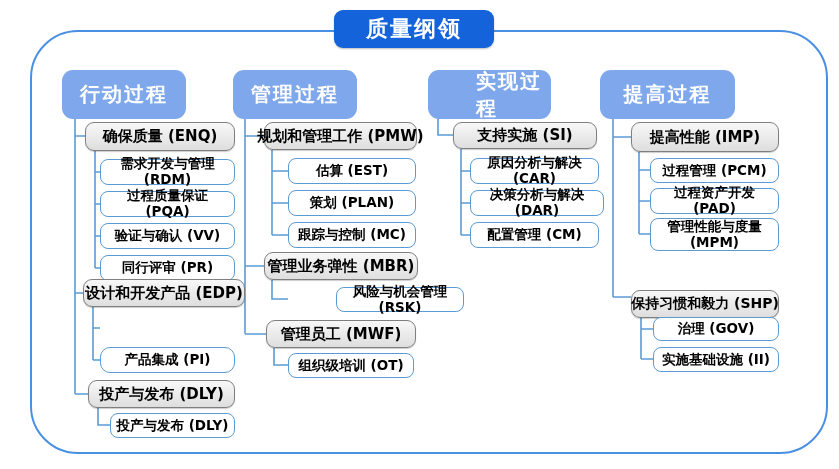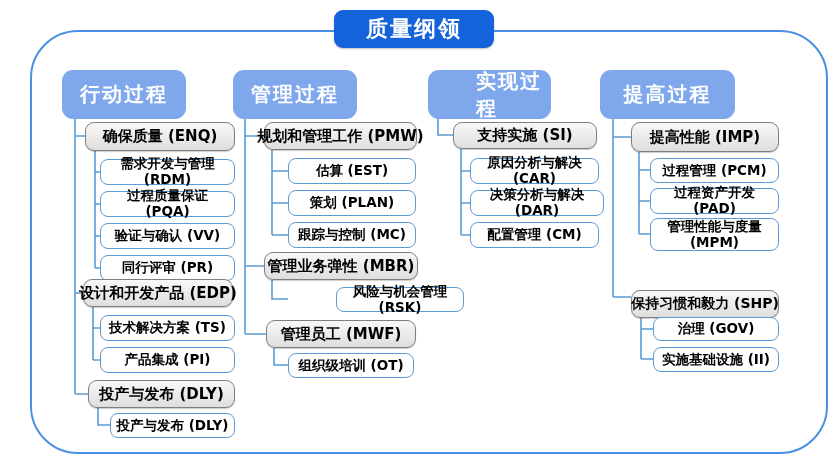--- a/index.html
+++ b/index.html
@@ -51,23 +51,22 @@
   </svg>
 
   <div class="title">质量纲领</div>
 
   <div class="colhead" style="left:62px;top:70px;width:124px;">行动过程</div>
   <div class="group" style="left:85px;top:122px;width:150px;height:29px;">确保质量 (ENQ)</div>
   <div class="leaf" style="left:100px;top:159px;width:135px;height:26px;">需求开发与管理 (RDM)</div>
   <div class="leaf" style="left:100px;top:191px;width:135px;height:26px;">过程质量保证 (PQA)</div>
   <div class="leaf" style="left:100px;top:223px;width:135px;height:26px;">验证与确认 (VV)</div>
   <div class="leaf" style="left:100px;top:255px;width:135px;height:26px;text-align:center;">同行评审 (PR)</div>
-  <div class="group" style="left:83px;top:279px;width:150px;height:28px;">设计和开发产品 (EDP)</div>
-  <div class="leaf" style="left:100px;top:315px;width:135px;height:26px;">技术解决方案 (TS)</div>
-  <div class="leaf" style="left:100px;top:347px;width:135px;height:26px;">产品集成 (PI)</div>
+  <div class="group" style="left:83px;top:279px;width:162px;height:28px;">设计和开发产品 (EDP)</div>
+  <div class="leaf" style="left:100px;top:347px;width:135px;height:26px;border-radius:10px;">产品集成 (PI)</div>
   <div class="group" style="left:88px;top:380px;width:147px;height:28px;">投产与发布 (DLY)</div>
   <div class="leaf" style="left:110px;top:413px;width:125px;height:25px;">投产与发布 (DLY)</div>
 
   <div class="colhead" style="left:233px;top:70px;width:124px;">管理过程</div>
   <div class="group" style="left:264px;top:122px;width:153px;height:28px;">规划和管理工作 (PMW)</div>
   <div class="leaf" style="left:288px;top:158px;width:128px;height:26px;">估算 (EST)</div>
   <div class="leaf" style="left:288px;top:190px;width:128px;height:26px;">策划 (PLAN)</div>
   <div class="leaf" style="left:288px;top:222px;width:128px;height:26px;">跟踪与控制 (MC)</div>
   <div class="group" style="left:264px;top:252px;width:154px;height:28px;">管理业务弹性 (MBR)</div>
   <div class="leaf" style="left:288px;top:287px;width:128px;height:25px;margin-left:48px;">风险与机会管理 (RSK)</div>

